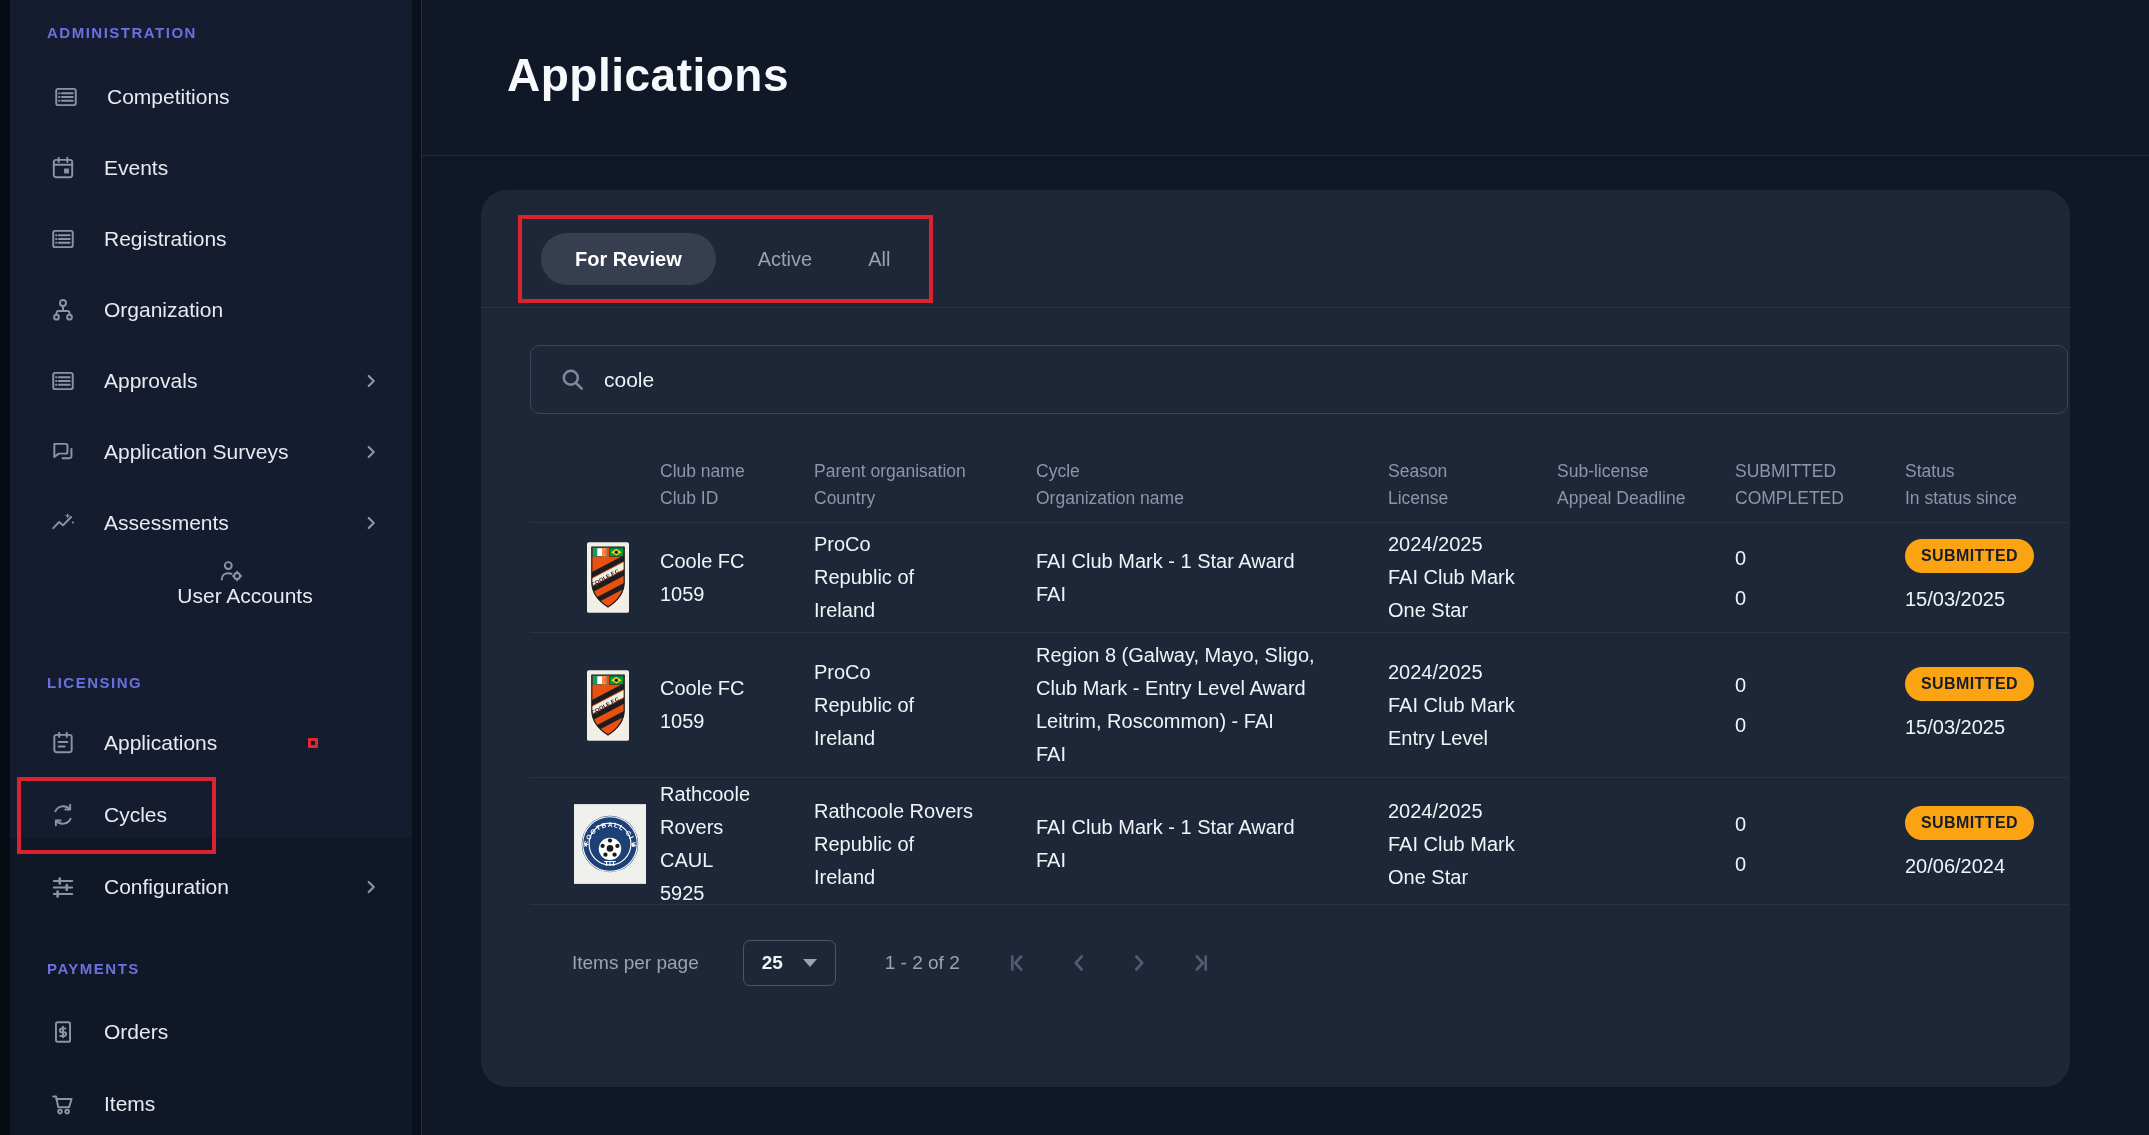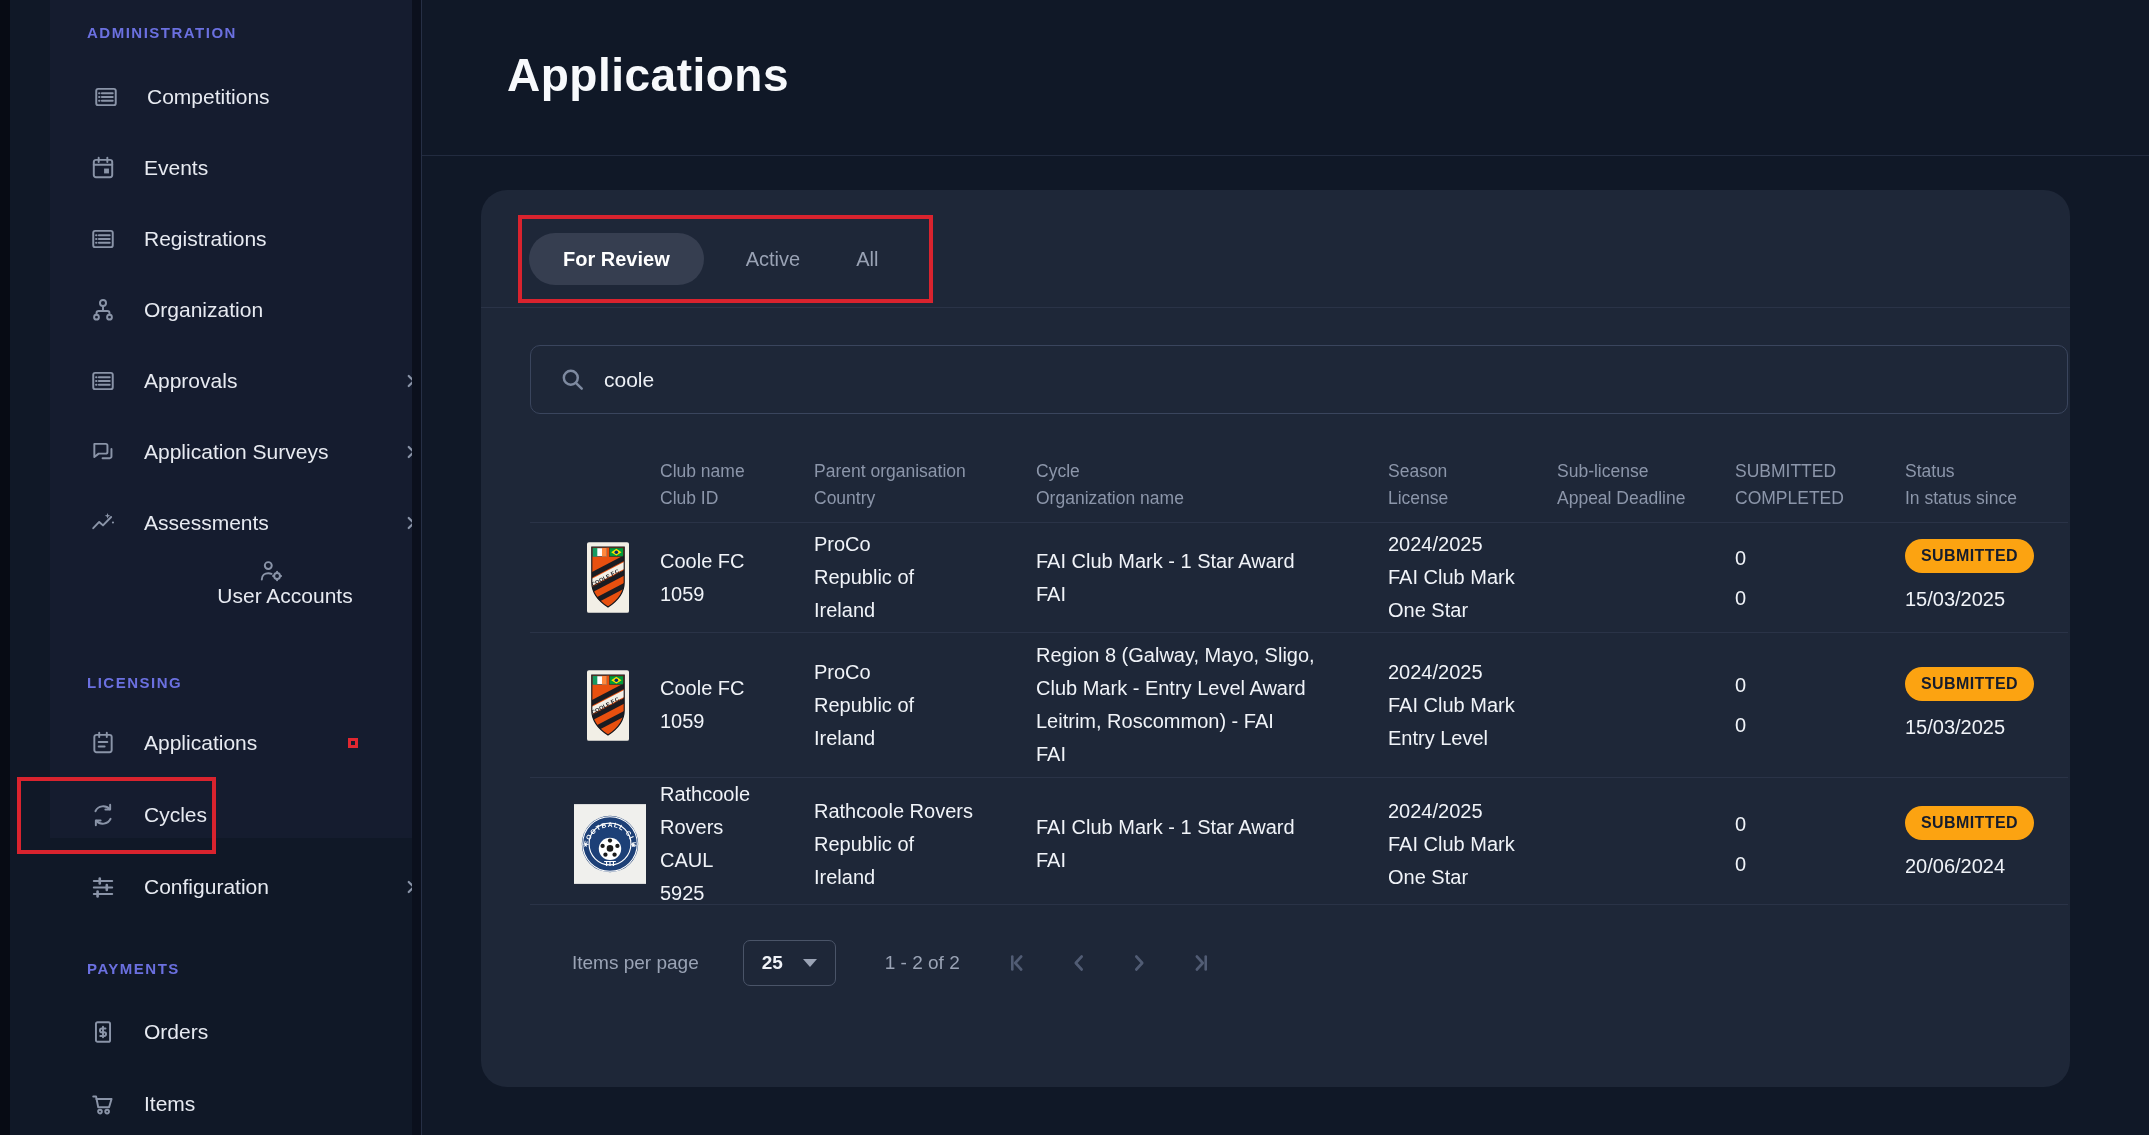--- a/index.html
+++ b/index.html
@@ -1,42 +1,42 @@
 <!DOCTYPE html>
 <html><head>
 <meta charset="utf-8">
 <style>
   * { margin:0; padding:0; box-sizing:border-box; }
   html,body { width:2149px; height:1135px; overflow:hidden; background:#101827;
     font-family:"Liberation Sans", sans-serif; }
 
   
   .left-strip { position:absolute; left:0; top:0; width:10px; height:1135px; background:#070B14; }
-  .sidebar { position:absolute; left:10px; top:0; width:402px; height:838px; background:#151C2F;margin-left:40px; }
+  .sidebar { position:absolute; left:10px; top:0; width:402px; height:838px; background:#151C2F; }
   .sidebar-gap { position:absolute; left:412px; top:0; width:10px; height:1135px; background:#0B101D; border-right:1px solid #262F45; }
 
   .nav-header { height:24px; padding-left:37px; font-size:15px; font-weight:700; letter-spacing:1.5px;
     color:#6B70E0; display:flex; align-items:center; }
   .nav-item { position:relative; display:flex; align-items:center; padding-left:40px; cursor:pointer; }
   .nav-icon { width:26px; height:26px; flex:0 0 26px; }
   .nav-icon svg { width:26px; height:26px; fill:none; stroke:#8A94A8; stroke-width:1.8; stroke-linecap:round; stroke-linejoin:round; }
   .nav-label { margin-left:28px; font-size:21px; font-weight:500; color:#E7EAF1; }
   .nav-chevron { position:absolute; left:350px; width:22px; height:22px; }
   .nav-chevron svg { width:22px; height:22px; fill:none; stroke:#8A94A8; stroke-width:2.4; stroke-linecap:round; stroke-linejoin:round; }
   .nav-red-dot { position:absolute; left:298px; top:50%; transform:translateY(-50%); width:10px; height:10px; border:3px solid #E02730; }
 
   
   .main { position:absolute; left:422px; top:0; width:1727px; height:1135px; background:#101827; }
   .page-title { position:absolute; left:85px; top:48px; font-size:46px; font-weight:800; color:#F7F9FC; letter-spacing:0.5px; }
   .title-divider { position:absolute; left:0; top:155px; width:100%; height:1px; background:#222B3F; }
 
   .card { position:absolute; left:59px; top:190px; width:1589px; height:897px; background:#1E2738; border-radius:26px; }
 
   
-  .tabs-row { position:absolute; left:48px; top:43px; height:52px; display:flex; align-items:center; }
+  .tabs-row { position:absolute; left:60px; top:43px; height:52px; display:flex; align-items:center; }
   .tab { color:#99A2B4; font-size:20px; height:52px; display:flex; align-items:center; padding:0 28px; cursor:pointer; }
   .tab.active { background:#363E50; border-radius:26px; color:#FFFFFF; font-weight:700; padding:0 34px; margin-right:14px; }
   .tabs-border { position:absolute; left:0; top:117px; width:100%; height:1px; background:#2A3347; }
 
   
   .search-box { position:absolute; left:49px; top:155px; width:1538px; height:69px; border:1px solid #3A455D;
     border-radius:10px; display:flex; align-items:center; padding-left:28px; }
   .search-box svg { width:27px; height:27px; fill:none; stroke:#7E8AA0; stroke-width:2.2; stroke-linecap:round; }
   .search-input { flex:1; margin-left:18px; background:transparent; border:none; outline:none;
     color:#EDF0F5; font-size:21px; font-family:"Liberation Sans", sans-serif; }

